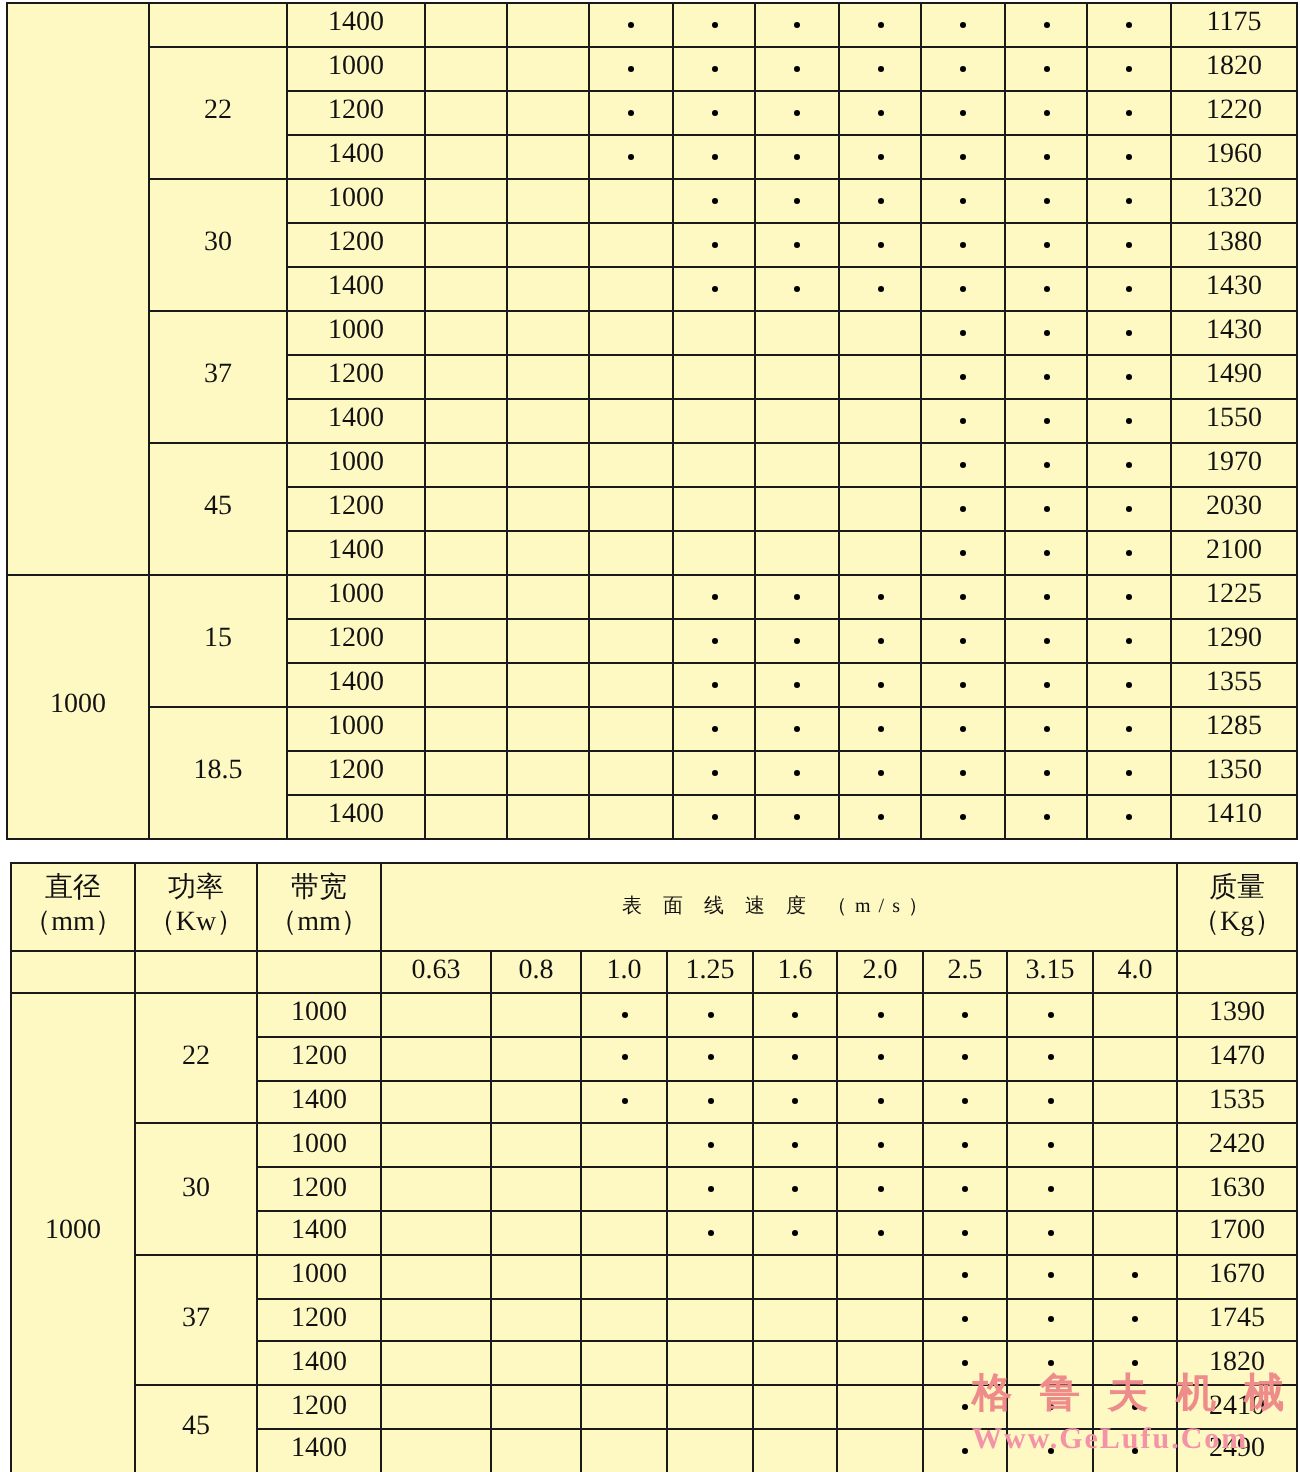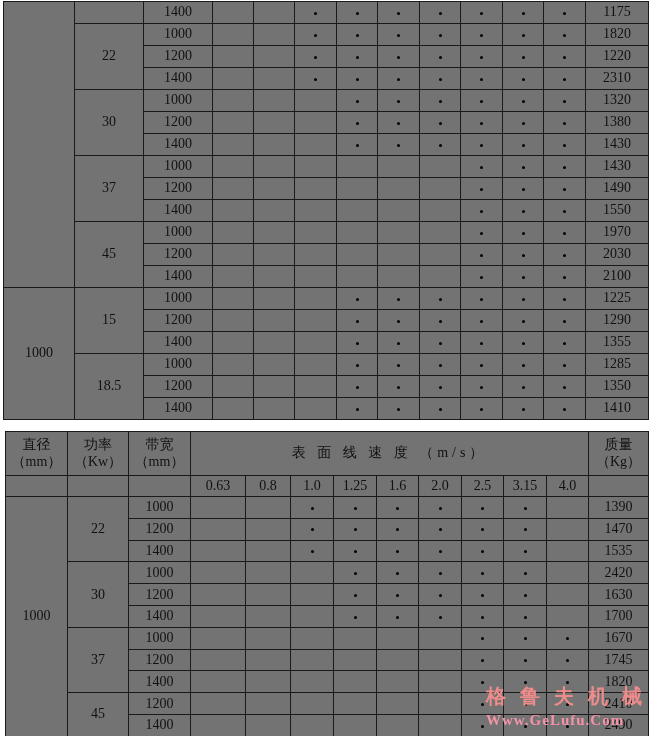--- a/index.html
+++ b/index.html
@@ -1,34 +1,34 @@
 <!DOCTYPE html>
 <html><head>
 <meta charset="utf-8">
 <style>
   html,body{margin:0;padding:0}
   body{
     width:650px;height:736px;position:relative;overflow:hidden;
     background:#ffffff;color:#111;
     font-family:"Liberation Serif","DejaVu Serif",serif;
   }
-  table{border-collapse:collapse;table-layout:fixed;position:absolute;background:#737373}
+  table{border-collapse:collapse;table-layout:fixed;position:absolute;background:#fef9c3}
   td{
     border:1px solid #1a1a1a;padding:0;margin:0;
     text-align:center;vertical-align:middle;
     font-size:14px;line-height:1.15;overflow:hidden;white-space:nowrap;
   }
   #table-top{left:3px;top:1px;width:645px}
   #table-top td{height:21px}
   #table-bottom{left:5px;top:431px;width:643px}
   #table-bottom thead tr.hrow1 td{height:43px}
   #table-bottom thead tr.hrow2 td{height:20px}
   #table-bottom tbody td{height:20.8px}
   .hdr-line{display:block}
-  .speed-span{letter-spacing:4px;font-size:14px}
+  .speed-span{letter-spacing:4px;font-size:10px}
   .dot{display:inline-block;width:3px;height:3px;border-radius:50%;background:#000;vertical-align:middle}
   .watermark{
     position:absolute;left:486px;top:683px;z-index:5;pointer-events:none;
     text-align:left;
   }
   .watermark .wm-name{
     font-size:20px;letter-spacing:14px;font-weight:bold;
     white-space:nowrap;
   }
   .watermark .wm-url{
@@ -102,21 +102,21 @@
         <td>1400</td>
         <td></td>
         <td></td>
         <td><span class="dot"></span></td>
         <td><span class="dot"></span></td>
         <td><span class="dot"></span></td>
         <td><span class="dot"></span></td>
         <td><span class="dot"></span></td>
         <td><span class="dot"></span></td>
         <td><span class="dot"></span></td>
-        <td>2310</td>
+        <td>1960</td>
       </tr>
       <tr>
         <td rowspan="3">30</td>
         <td>1000</td>
         <td></td>
         <td></td>
         <td></td>
         <td><span class="dot"></span></td>
         <td><span class="dot"></span></td>
         <td><span class="dot"></span></td>

